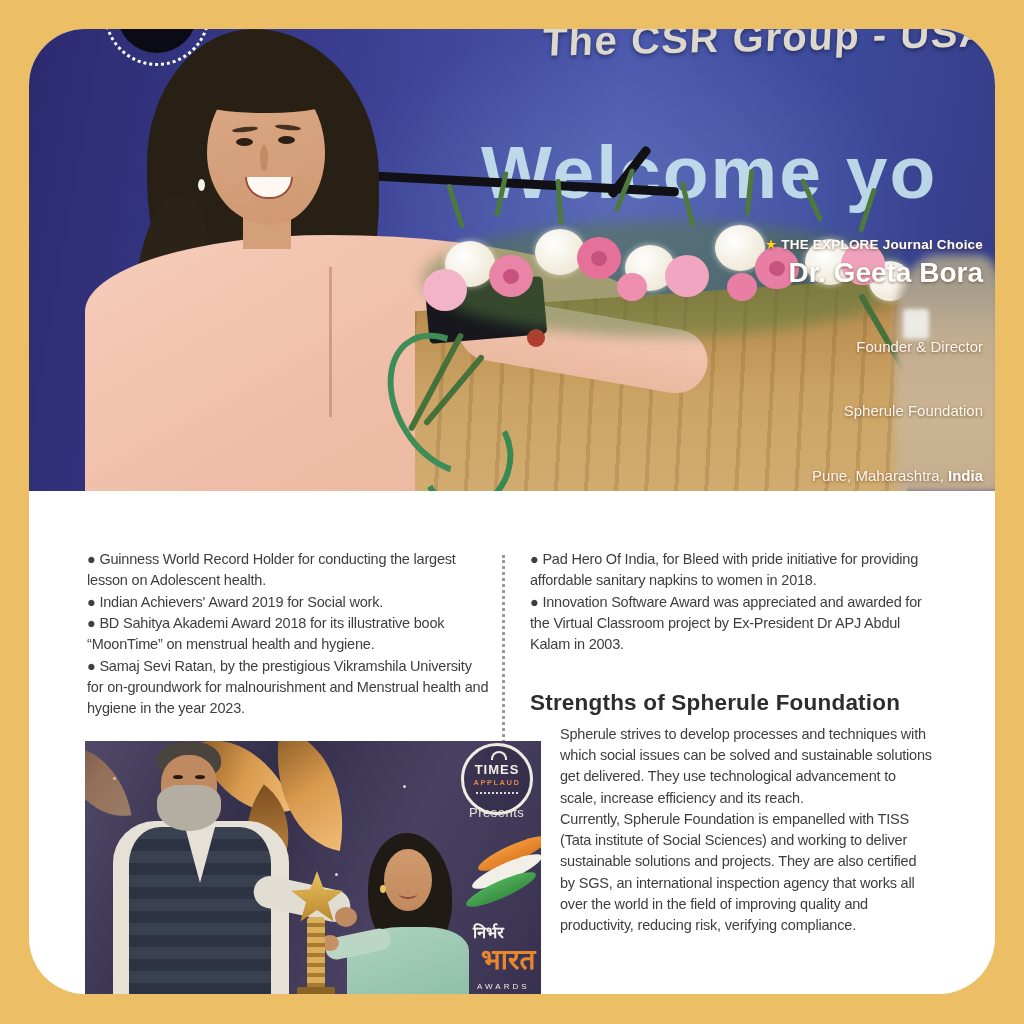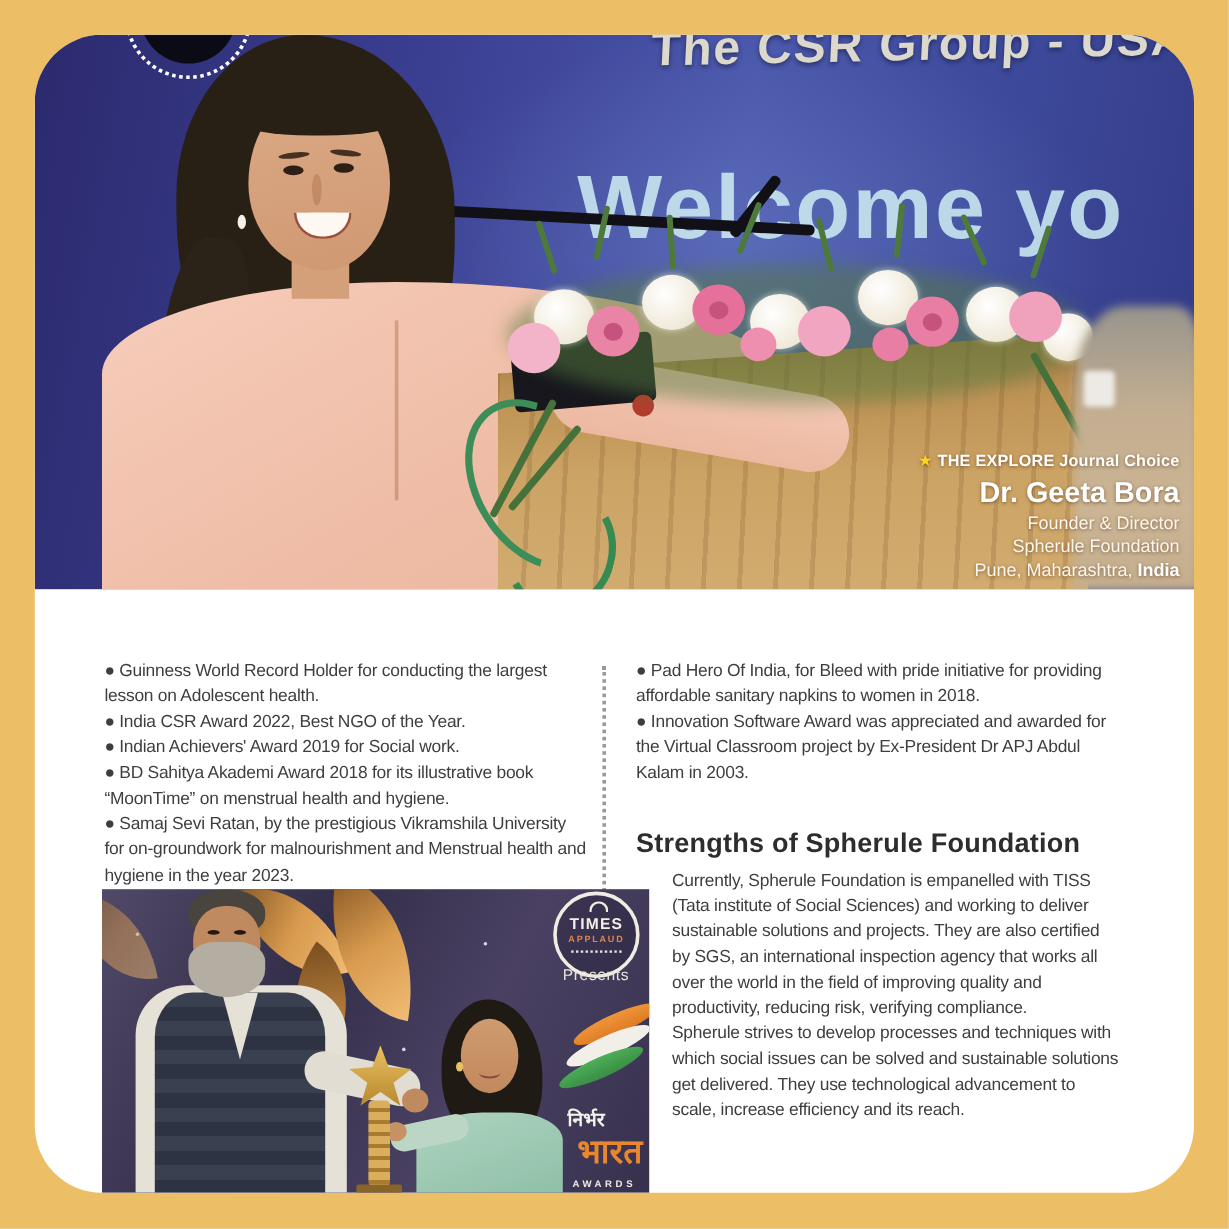--- a/index.html
+++ b/index.html
@@ -67,22 +67,22 @@
   .g{position:absolute;width:5px;height:46px;background:#4d7a3c;border-radius:3px;}
   .fe{position:absolute;width:6px;height:110px;background:#46713a;border-radius:3px;}
   .fw{position:absolute;width:50px;height:46px;border-radius:50%;background:radial-gradient(circle at 38% 35%,#ffffff,#efe9d8 70%,#ded5bd);box-shadow:0 0 6px rgba(255,255,250,.6);}
   .fp{position:absolute;width:44px;height:42px;border-radius:50%;}
   .pc{position:absolute;width:16px;height:15px;border-radius:50%;background:#c6527e;}
   .bystander{right:-6px;top:226px;width:106px;height:238px;background:linear-gradient(180deg,#97948c 0%,#c2ad90 35%,#cab493 70%,#c4ae8e);border-radius:40% 20% 0 0/30% 16% 0 0;filter:blur(4px);}
   .mug{right:66px;top:280px;width:26px;height:30px;background:#eceae4;border-radius:4px;filter:blur(2px);}
   .caption{right:12px;bottom:6px;text-align:right;color:#ffffff;text-shadow:0 1px 3px rgba(90,50,20,.65);line-height:1.3;}
   .cap-tagline{font-size:13.5px;font-weight:700;letter-spacing:.2px;}
   .cap-star{color:#ffd21e;font-family:"DejaVu Sans",sans-serif;margin-right:4px;}
-  .cap-name{font-size:24px;font-weight:700;margin-top:2px;}
-  .cap-line{font-size:15px;color:#fdf6ee;}
+  .cap-name{font-size:28px;font-weight:700;margin-top:2px;}
+  .cap-line{font-size:15px;color:#fdf6ee;margin-top:45px;}
   .cap-line b{color:#ffffff;}
   
   .columns{position:absolute;left:0;top:462px;width:966px;color:#3e3e3e;}
   .divider{position:absolute;left:473px;top:64px;height:218px;border-left:3px dotted #999999;}
   .col-left{position:absolute;left:58px;top:58px;width:404px;}
   .col-right{position:absolute;left:501px;top:58px;width:420px;}
   .bullet{margin:0;font-size:14.5px;line-height:1.47;letter-spacing:-0.2px;max-width:402px;}
   .strengths-h{margin:34px 0 8px 0;font-size:22.5px;font-weight:700;color:#2d2d2d;letter-spacing:.2px;}
   .para{margin:0 0 0 30px;font-size:14.5px;line-height:1.47;letter-spacing:-0.2px;max-width:372px;}
   
@@ -116,21 +116,21 @@
   .t-base{left:212px;top:246px;width:38px;height:8px;background:#8a6426;border-radius:2px;}
   .ta-logo{left:376px;top:2px;width:66px;height:66px;border:3px solid #f0ece2;border-radius:50%;background:rgba(20,16,34,.25);text-align:center;color:#f3efe6;}
   .ta-mark{position:absolute;left:27px;top:5px;width:12px;height:7px;border:2px solid #f0ece2;border-bottom:none;border-radius:10px 10px 0 0;}
   .ta-times{position:absolute;left:0;top:16px;width:100%;font-size:13px;font-weight:700;letter-spacing:1px;}
   .ta-applaud{position:absolute;left:0;top:32px;width:100%;font-size:7.5px;font-weight:700;letter-spacing:1.5px;color:#e0854a;}
   .ta-line{position:absolute;left:12px;top:46px;width:42px;border-top:2px dotted rgba(255,255,255,.85);}
   .presents{left:384px;top:64px;font-size:13px;color:#e8e4d8;letter-spacing:.5px;}
   .sw{position:absolute;width:76px;height:17px;border-radius:50%;}
   .hindi1{left:388px;top:180px;font-size:16px;font-weight:700;color:#f5f2ea;font-family:"DejaVu Sans",sans-serif;}
   .hindi2{left:396px;top:198px;font-size:28px;font-weight:700;color:#e8872e;font-family:"DejaVu Sans",sans-serif;}
-  .aw-label{left:392px;top:241px;font-size:8px;letter-spacing:3px;color:#f0ece2;font-weight:700;}
+  .aw-label{left:392px;top:241px;font-size:8px;letter-spacing:3px;color:#f0ece2;font-weight:400;}
 </style>
 </head>
 <body>
 
 <div class="card">
 
   <div class="hero">
     <div class="abs badge"></div>
     <div class="abs banner">The CSR Group - USA</div>
     <div class="abs welcome">Welcome yo</div>
@@ -201,31 +201,30 @@
       <div class="cap-line">Founder &amp; Director</div>
       <div class="cap-line">Spherule Foundation</div>
       <div class="cap-line"><span>Pune, Maharashtra, </span><b>India</b></div>
     </div>
   </div>
 
   <div class="columns">
     <div class="divider"></div>
     <div class="col-left">
       <p class="bullet">● Guinness World Record Holder for conducting the largest lesson on Adolescent health.</p>
-      <p class="bullet">● India CSR Award 2022, Best NGO of the Year.</p>
       <p class="bullet">● Indian Achievers' Award 2019 for Social work.</p>
       <p class="bullet">● BD Sahitya Akademi Award 2018 for its illustrative book “MoonTime” on menstrual health and hygiene.</p>
       <p class="bullet">● Samaj Sevi Ratan, by the prestigious Vikramshila University for on-groundwork for malnourishment and Menstrual health and hygiene in the year 2023.</p>
     </div>
     <div class="col-right">
       <p class="bullet">● Pad Hero Of India, for Bleed with pride initiative for providing affordable sanitary napkins to women in 2018.</p>
       <p class="bullet">● Innovation Software Award was appreciated and awarded for the Virtual Classroom project by Ex-President Dr APJ Abdul Kalam in 2003.</p>
       <h2 class="strengths-h">Strengths of Spherule Foundation</h2>
+      <p class="para">Spherule strives to develop processes and techniques with which social issues can be solved and sustainable solutions get delivered. They use technological advancement to scale, increase efficiency and its reach.</p>
       <p class="para">Currently, Spherule Foundation is empanelled with TISS (Tata institute of Social Sciences) and working to deliver sustainable solutions and projects. They are also certified by SGS, an international inspection agency that works all over the world in the field of improving quality and productivity, reducing risk, verifying compliance.</p>
-      <p class="para">Spherule strives to develop processes and techniques with which social issues can be solved and sustainable solutions get delivered. They use technological advancement to scale, increase efficiency and its reach.</p>
     </div>
   </div>
 
   <div class="award-photo">
     <div class="sp" style="left:28px;top:36px"></div>
     <div class="sp" style="left:58px;top:118px"></div>
     <div class="sp" style="left:96px;top:66px"></div>
     <div class="sp" style="left:140px;top:168px"></div>
     <div class="sp" style="left:196px;top:54px"></div>
     <div class="sp" style="left:250px;top:132px"></div>

